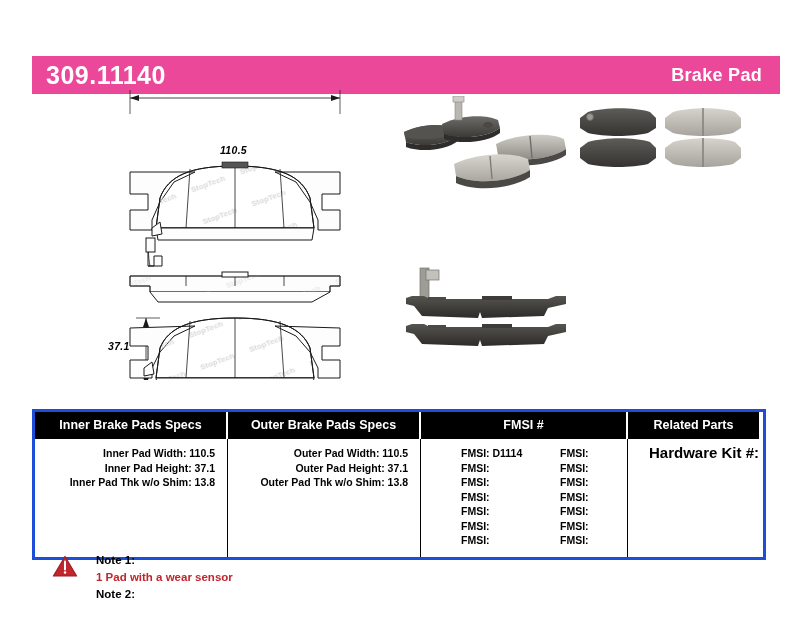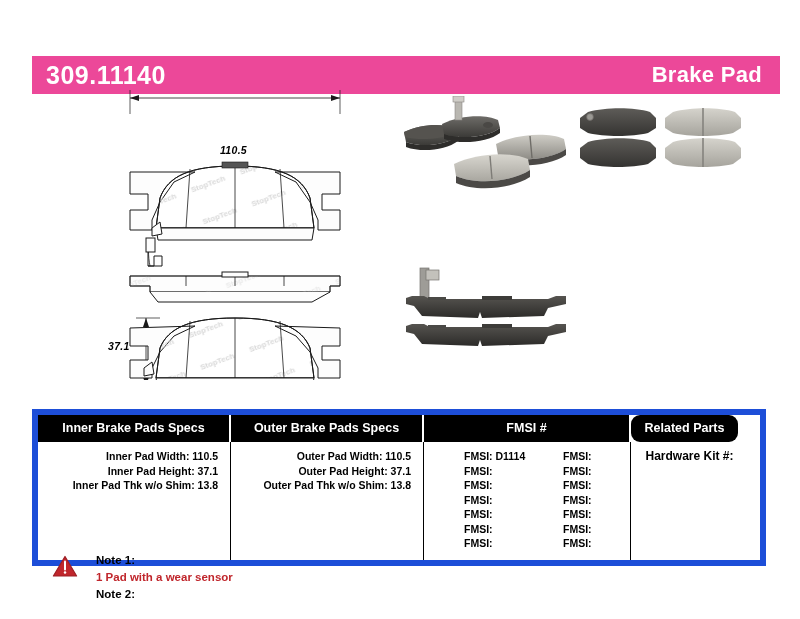--- a/index.html
+++ b/index.html
@@ -19,21 +19,21 @@
     background:#ec4899;
     margin-top:36px;
   }
   .header-partno{
     position:absolute;left:14px;top:50%;transform:translateY(-50%);
     color:#ffffff;font-size:25px;font-weight:bold;letter-spacing:.5px;
     white-space:nowrap;
   }
   .header-title{
     position:absolute;right:18px;top:50%;transform:translateY(-50%);
-    color:#ffffff;font-size:22px;font-weight:bold;letter-spacing:.3px;
+    color:#ffffff;font-size:18px;font-weight:bold;letter-spacing:.3px;
     white-space:nowrap;
     text-align:right;
   }
 
   
   .drawing{position:absolute;left:90px;top:70px;width:300px;height:310px;}
   .dimlabel{
     position:absolute;font-size:10.5px;font-weight:bold;font-style:italic;
     letter-spacing:.3px;white-space:nowrap;
   }
@@ -43,37 +43,37 @@
 
   
   .photo{position:absolute;}
   .ph-top-left{left:398px;top:96px;width:175px;height:95px;}
   .ph-top-right{left:572px;top:106px;width:175px;height:72px;}
   .ph-bottom{left:398px;top:256px;width:175px;height:100px;}
 
   
   .table{
     position:absolute;left:32px;top:409px;width:734px;
-    border:6px solid #1d4ed8;
+    border:3px solid #1d4ed8;
     box-sizing:border-box;
   }
   .thead{display:flex;}
   .th{
     background:#000;color:#fff;
     font-size:12.5px;font-weight:bold;
     text-align:center;
     padding:6px 0 7px 0;
     border-right:2px solid #ffffff;
     box-sizing:border-box;
   }
   .th:last-child{border-right:none;}
   .c1{width:193px;}
   .c2{width:193px;}
   .c3{width:207px;}
-  .c4{width:107px;border-radius:9px;}
+  .c4{width:131px;}
 
   .tbody{display:flex;min-height:118px;}
   .td{
     box-sizing:border-box;
     border-right:1px solid #000;
     padding:7px 0 0 0;
   }
   .td:last-child{border-right:none;}
 
   .speclist{list-style:none;margin:0;padding:0;}
@@ -86,22 +86,22 @@
   .fmsi-wrap{display:flex;padding-left:8px;}
   .fmsi-col{width:50%;}
   .fmsi-col ul{list-style:none;margin:0;padding:0;}
   .fmsi-col li{
     font-size:10.5px;font-weight:bold;
     line-height:14.5px;white-space:nowrap;
     text-align:left;padding-left:8px;margin-left:24px;
   }
   .related{padding-left:10px;}
   .related li{
-    list-style:none;font-size:12px;font-weight:bold;
-    line-height:14.5px;white-space:nowrap;text-align:center;
+    list-style:none;font-size:15px;font-weight:bold;
+    line-height:14.5px;white-space:nowrap;text-align:right;
   }
   .related ul{margin:0;padding:0;}
 
   
   .notes{position:absolute;left:52px;top:552px;}
   .warn-icon{position:absolute;left:0px;top:3px;width:26px;height:23px;}
   .note-rows{position:absolute;left:44px;top:0px;}
   .note-row{display:flex;align-items:baseline;line-height:17px;white-space:nowrap;flex-direction:column;}
   .note-label{font-size:11.5px;font-weight:bold;color:#000;width:52px;}
   .note-value{font-size:11.5px;font-weight:bold;color:#c0262c;}

